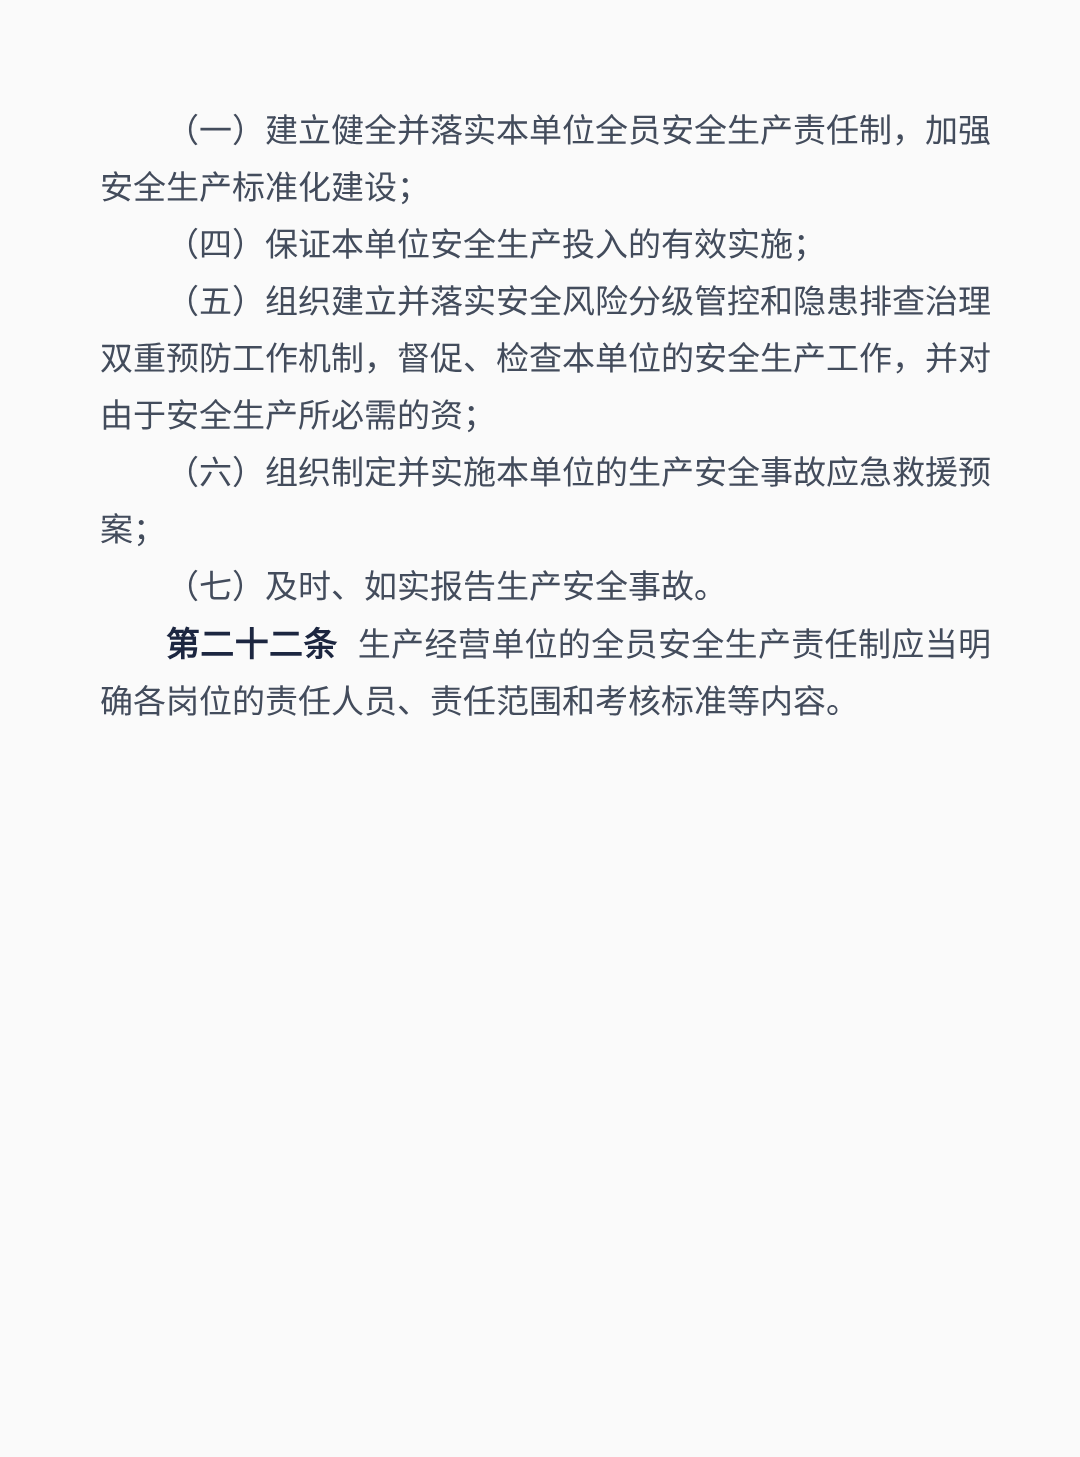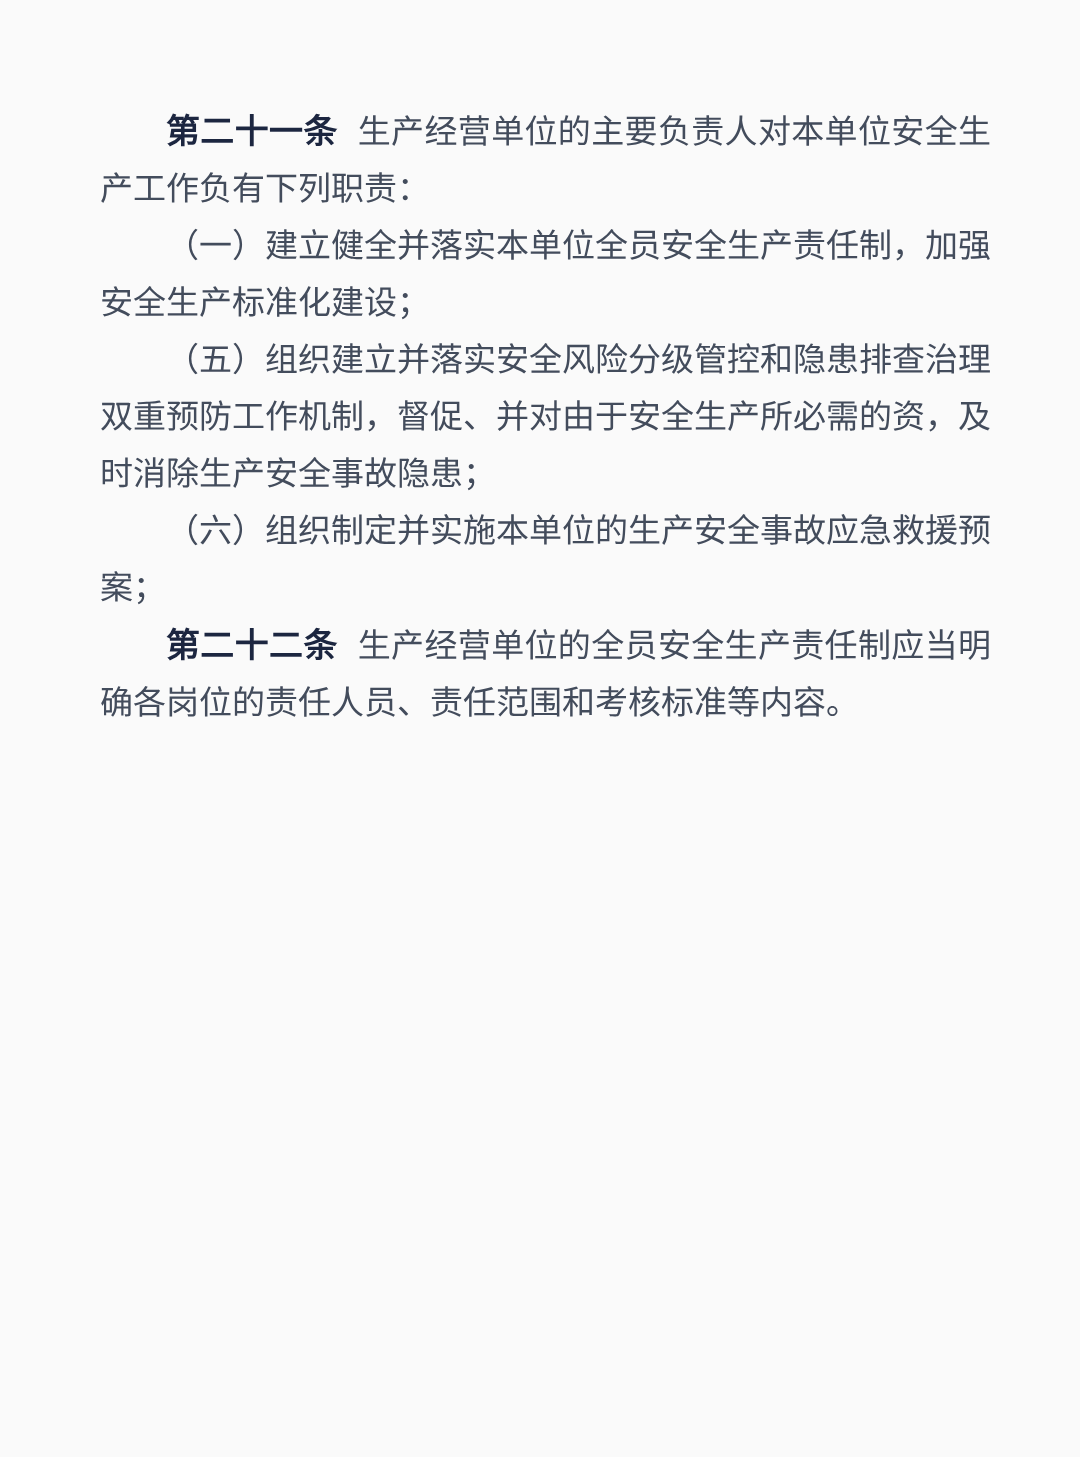--- a/index.html
+++ b/index.html
@@ -33,29 +33,30 @@
     font-size: 34px;
     color: var(--heading-color, #1c2640);
     margin-right: 20px;
   }
 </style>
 </head>
 <body>
 
 <div class="page">
 
-  <p class="para"><span class="art">第二十一条</span><span>生产经营单位的主要负责人对本单位安全生产工作负有下列职责：</span></p>
 
   <p class="para">（一）建立健全并落实本单位全员安全生产责任制，加强安全生产标准化建设；</p>
 
 
 
+  <p class="para">（四）保证本单位安全生产投入的有效实施；</p>
 
-  <p class="para">（五）组织建立并落实安全风险分级管控和隐患排查治理双重预防工作机制，督促、并对由于安全生产所必需的资，及时消除生产安全事故隐患；</p>
+  <p class="para">（五）组织建立并落实安全风险分级管控和隐患排查治理双重预防工作机制，督促、检查本单位的安全生产工作，并对由于安全生产所必需的资；</p>
 
   <p class="para">（六）组织制定并实施本单位的生产安全事故应急救援预案；</p>
 
+  <p class="para">（七）及时、如实报告生产安全事故。</p>
 
   <p class="para"><span class="art">第二十二条</span><span>生产经营单位的全员安全生产责任制应当明确各岗位的责任人员、责任范围和考核标准等内容。</span></p>
 
 
 
 </div>
 
 </body></html>

